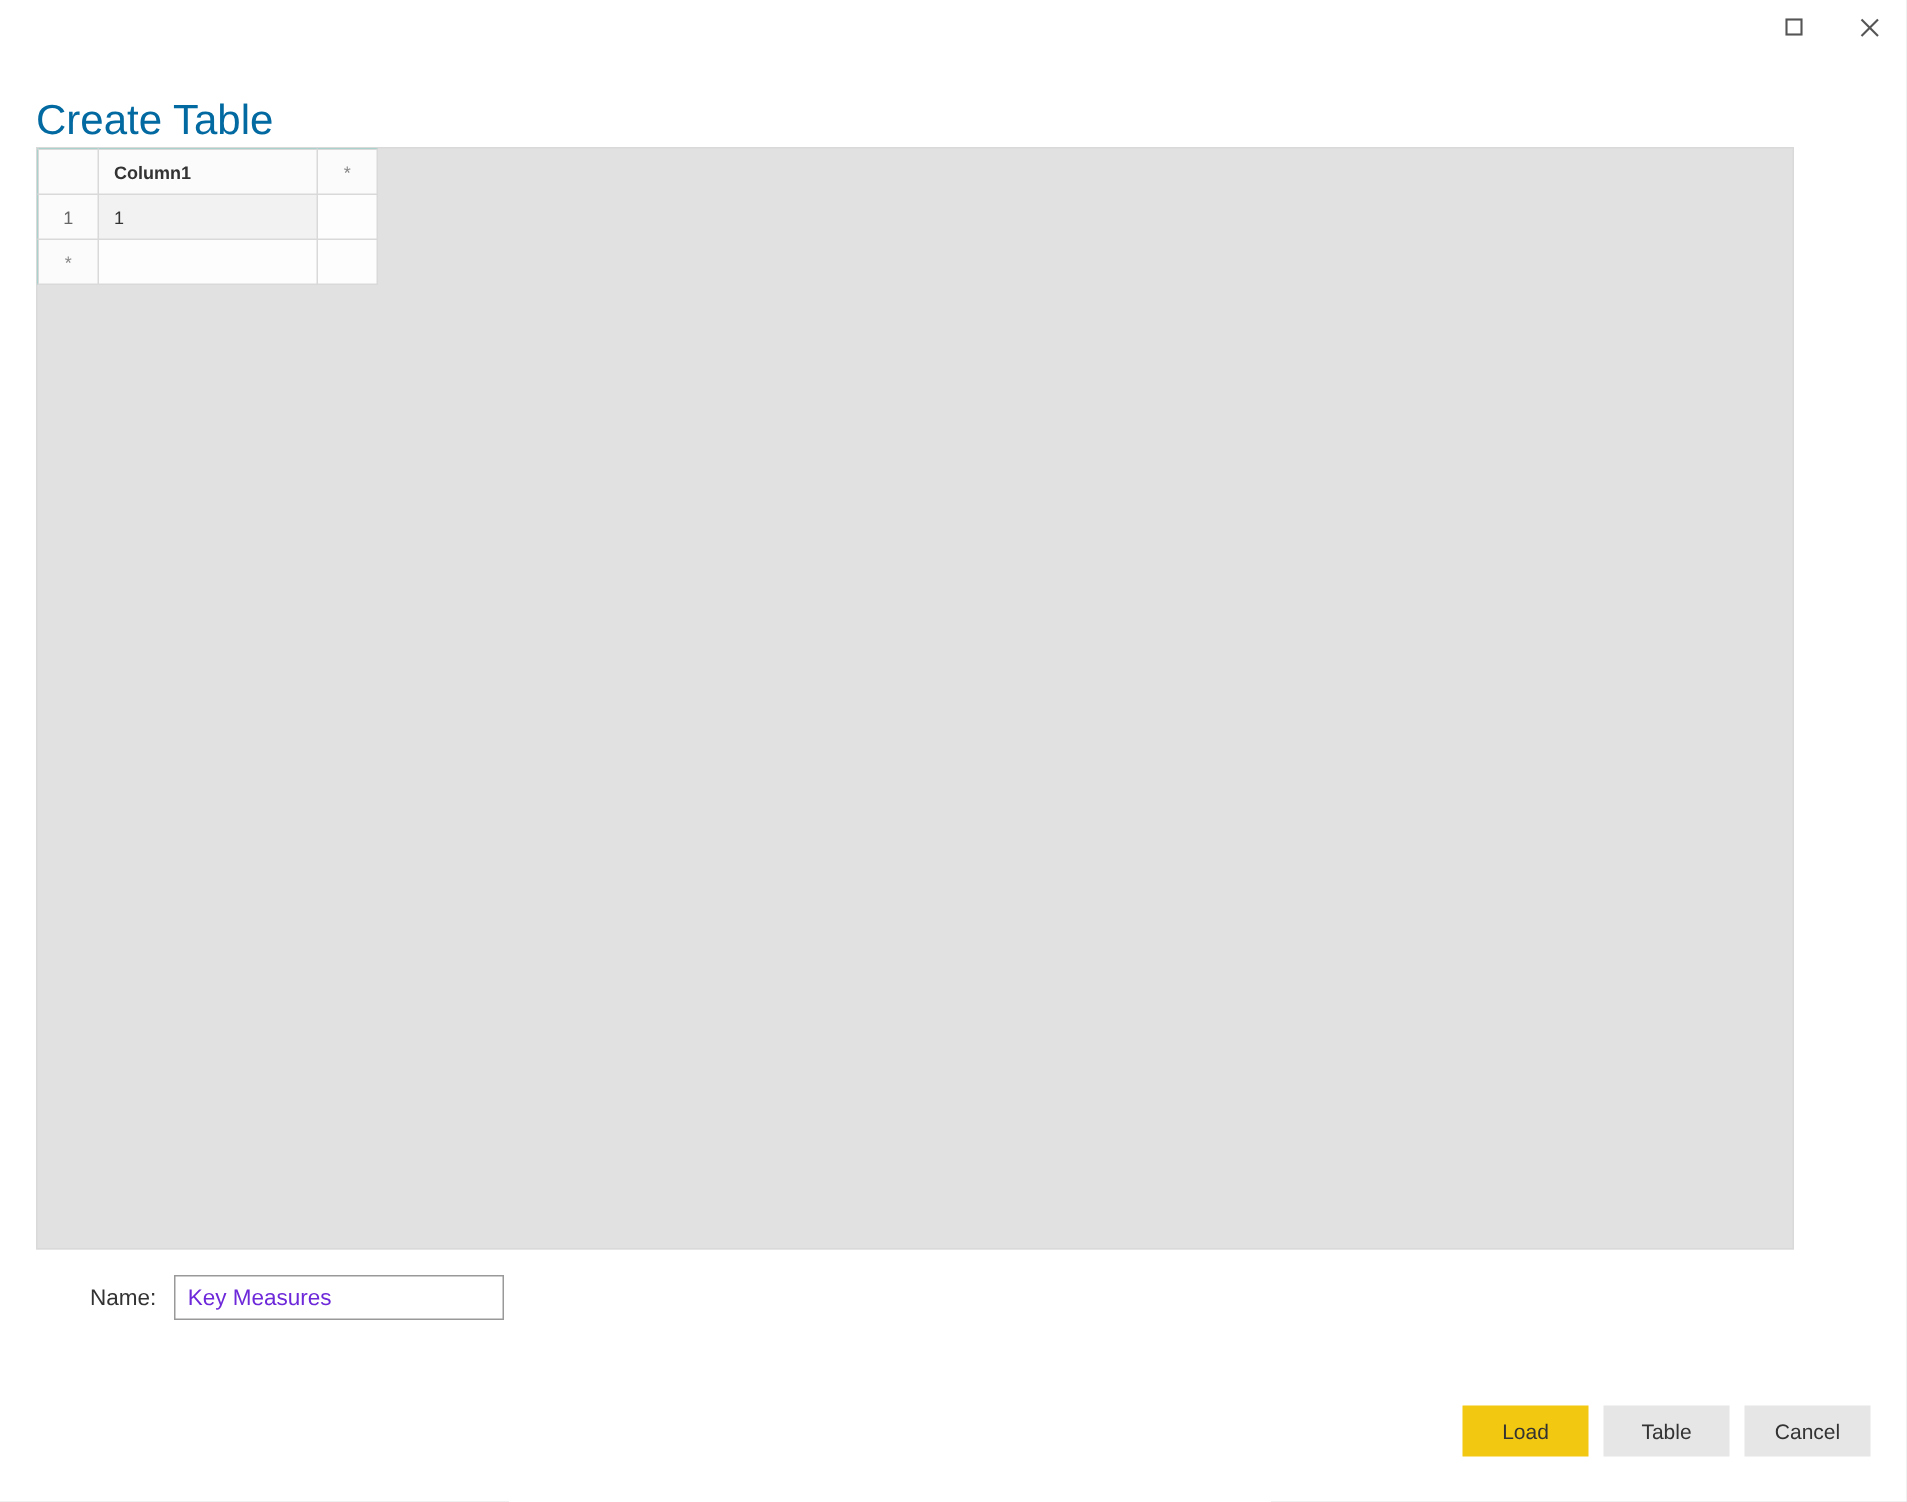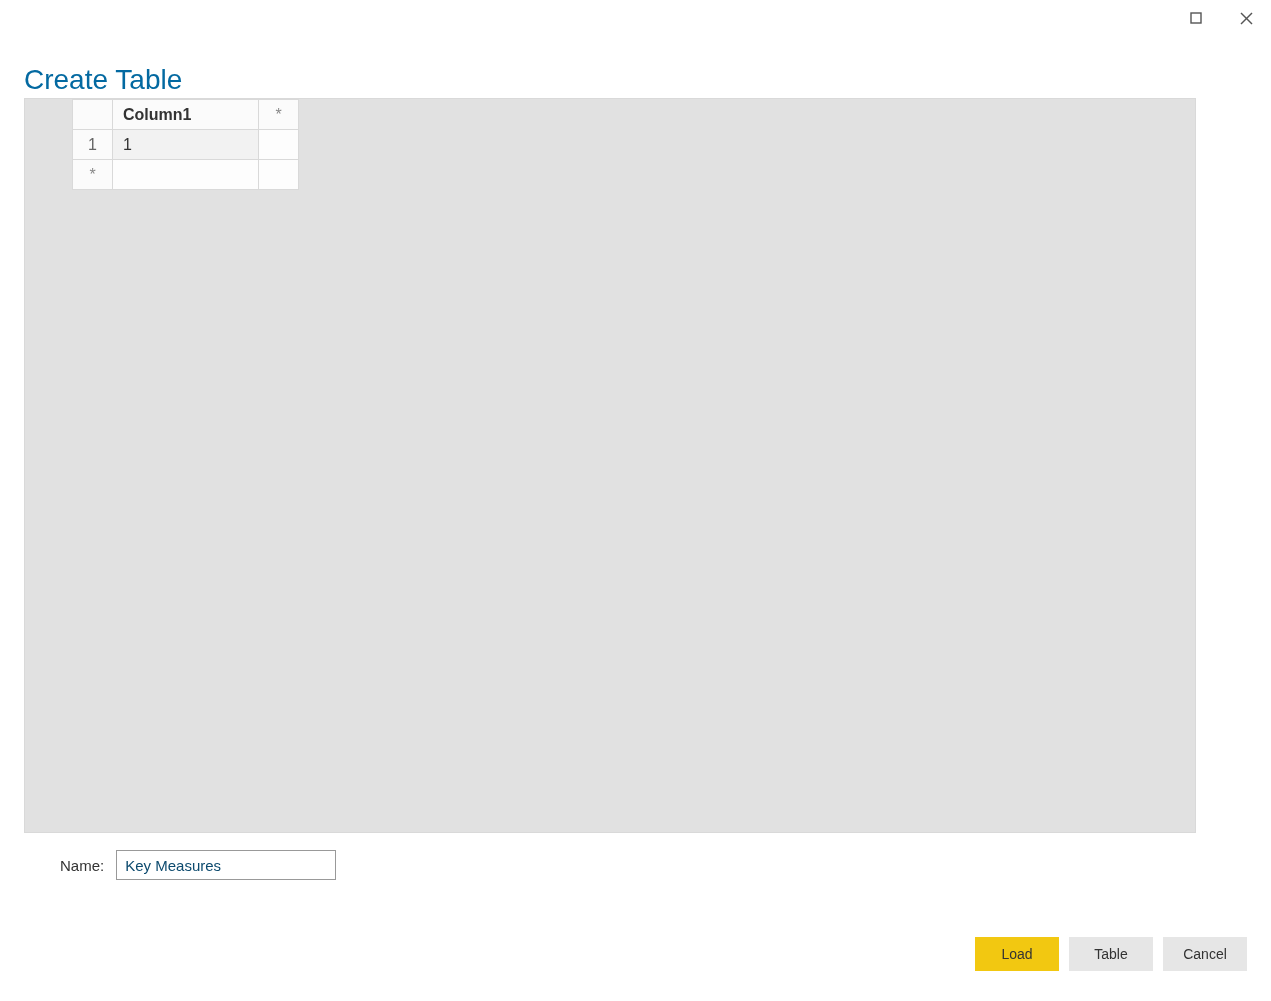--- a/index.html
+++ b/index.html
@@ -49,23 +49,22 @@
       top: 98px;
       left: 24px;
       width: 1172px;
       height: 735px;
       background: #e1e1e1;
       border: 1px solid #d9d9d9;
     }
     .data-grid {
       border-collapse: collapse;
       background: #14b8a6;
-      font-size: 16px;
+      font-size: 12px;
       color: #333;
-      margin-left: 47px;
     }
     .data-grid th, .data-grid td {
       border: 1px solid #d9d9d9;
       padding: 0;
       background: #ffffff;
       height: 30px;
     }
     .data-grid .row-header {
       width: 40px;
       text-align: center;
@@ -114,21 +113,21 @@
       color: #333;
       margin-left: 36px;
     }
     .name-input {
       width: 220px;
       height: 30px;
       border: 1px solid #999;
       padding: 0 8px;
       font-size: 15px;
       font-family: inherit;
-      color: #0c4a6e;
+      color: #6d28d9;
       outline: none;
     }
     .button-row {
       position: absolute;
       bottom: 30px;
       right: 24px;
       display: flex;
       gap: 10px;
     }
     .btn {

